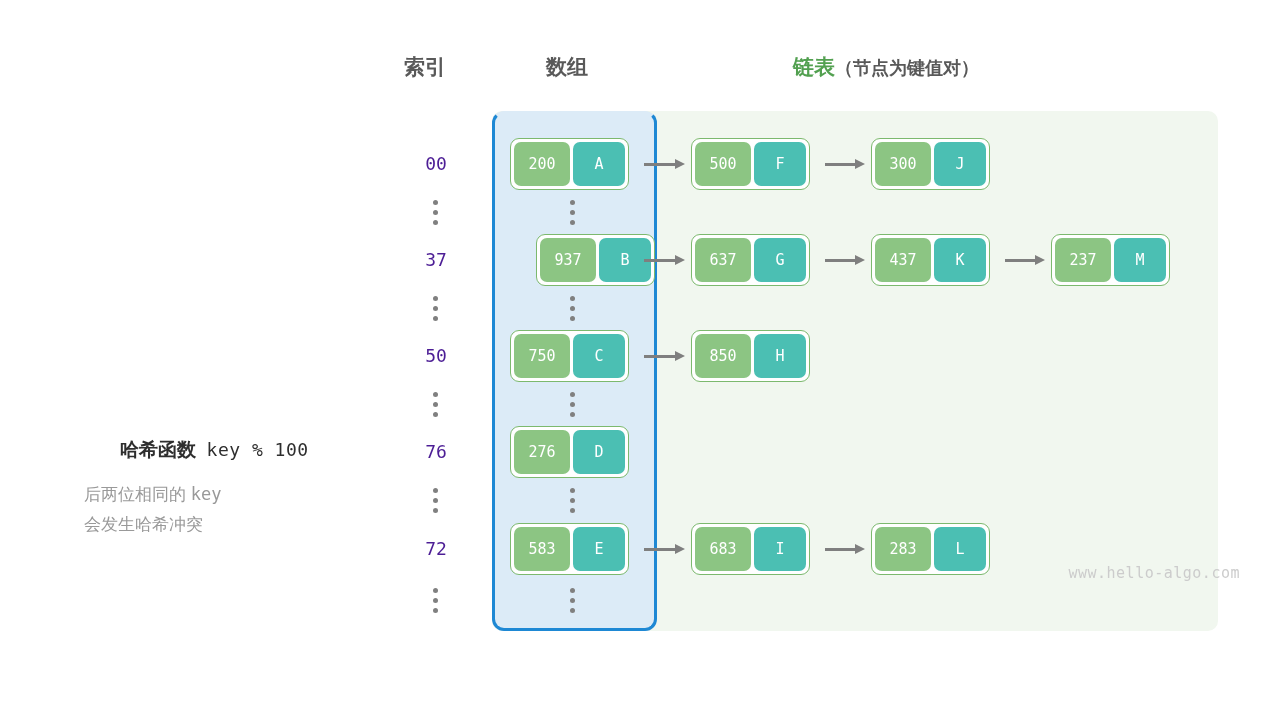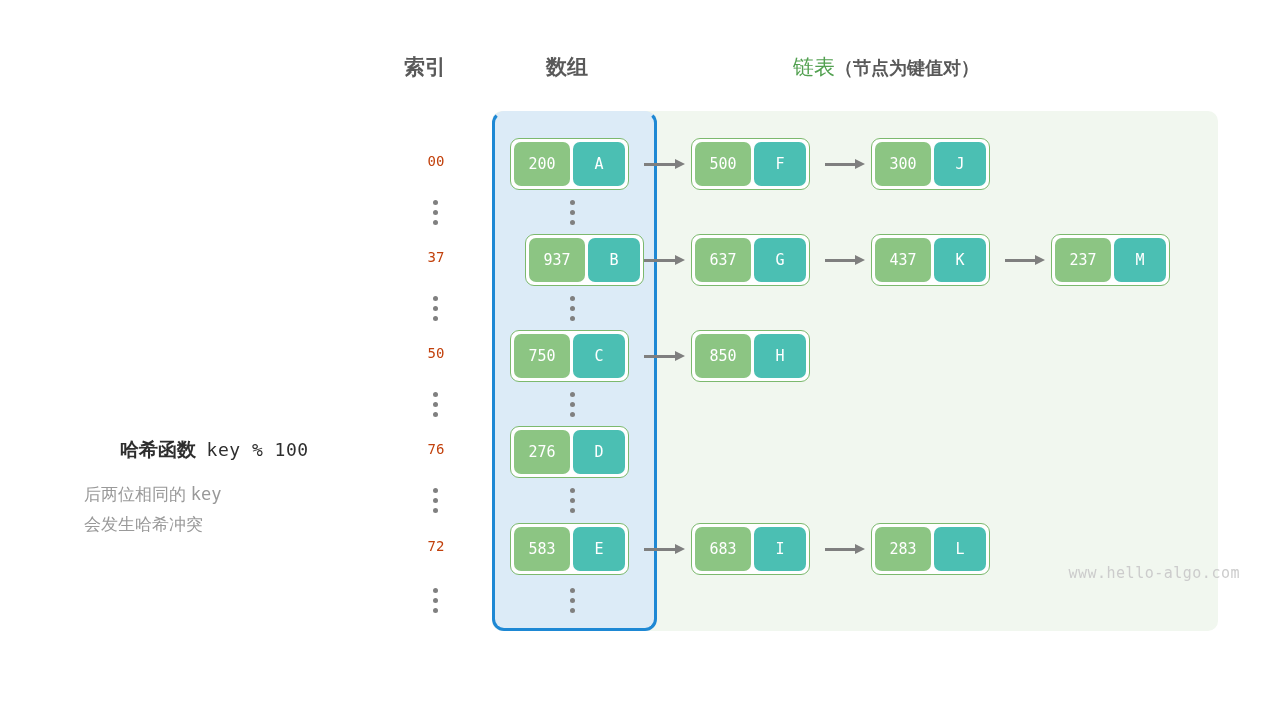--- a/index.html
+++ b/index.html
@@ -25,21 +25,21 @@
   .heading {
     position: absolute;
     font-size: 21px;
     font-weight: bold;
     color: #595959;
     white-space: nowrap;
   }
   #heading-index { left: 404px; top: 53px; }
   #heading-array { left: 546px; top: 53px; }
   #heading-list  { left: 793px; top: 53px; }
-  .heading-accent { color: #52a050; font-weight: normal; }
+  .heading-accent { color: #52a050; font-weight: bold; }
   .heading-sub {
     color: #595959;
     font-weight: bold;
     font-size: 18px;
   }
 
   
   #info-card {
     position: absolute;
     left: 58px; top: 207px;
@@ -112,22 +112,22 @@
     border-radius: 12px;
     box-sizing: border-box;
   }
 
   
   .index-label {
     position: absolute;
     width: 60px;
     text-align: center;
     font-family: "DejaVu Sans Mono", monospace;
-    font-size: 14px;
-    color: #c2410c;
+    font-size: 18px;
+    color: #4c1d95;
   }
 
   
   .dots {
     position: absolute;
     width: 6px;
   }
   .dots i {
     display: block;
     width: 5px; height: 5px;
@@ -225,21 +225,21 @@
       </div>
       <div class="arrow" style="left: 825px; top: 159px; width: 40px;">
         <div class="shaft" style="width: 30px;"></div>
         <div class="head" style="left: 30px;"></div>
       </div>
       <div class="node" style="left: 871px; top: 138px;">
         <div class="node-key">300</div>
         <div class="node-val">J</div>
       </div>
       <div class="index-label" style="left: 406px; top: 249px;">37</div>
-      <div class="node" style="left: 525px; top: 234px;">
+      <div class="node" style="left: 536px; top: 234px;">
         <div class="node-key">937</div>
         <div class="node-val">B</div>
       </div>
       <div class="arrow" style="left: 644px; top: 255px; width: 41px;">
         <div class="shaft" style="width: 31px;"></div>
         <div class="head" style="left: 31px;"></div>
       </div>
       <div class="node" style="left: 691px; top: 234px;">
         <div class="node-key">637</div>
         <div class="node-val">G</div>

